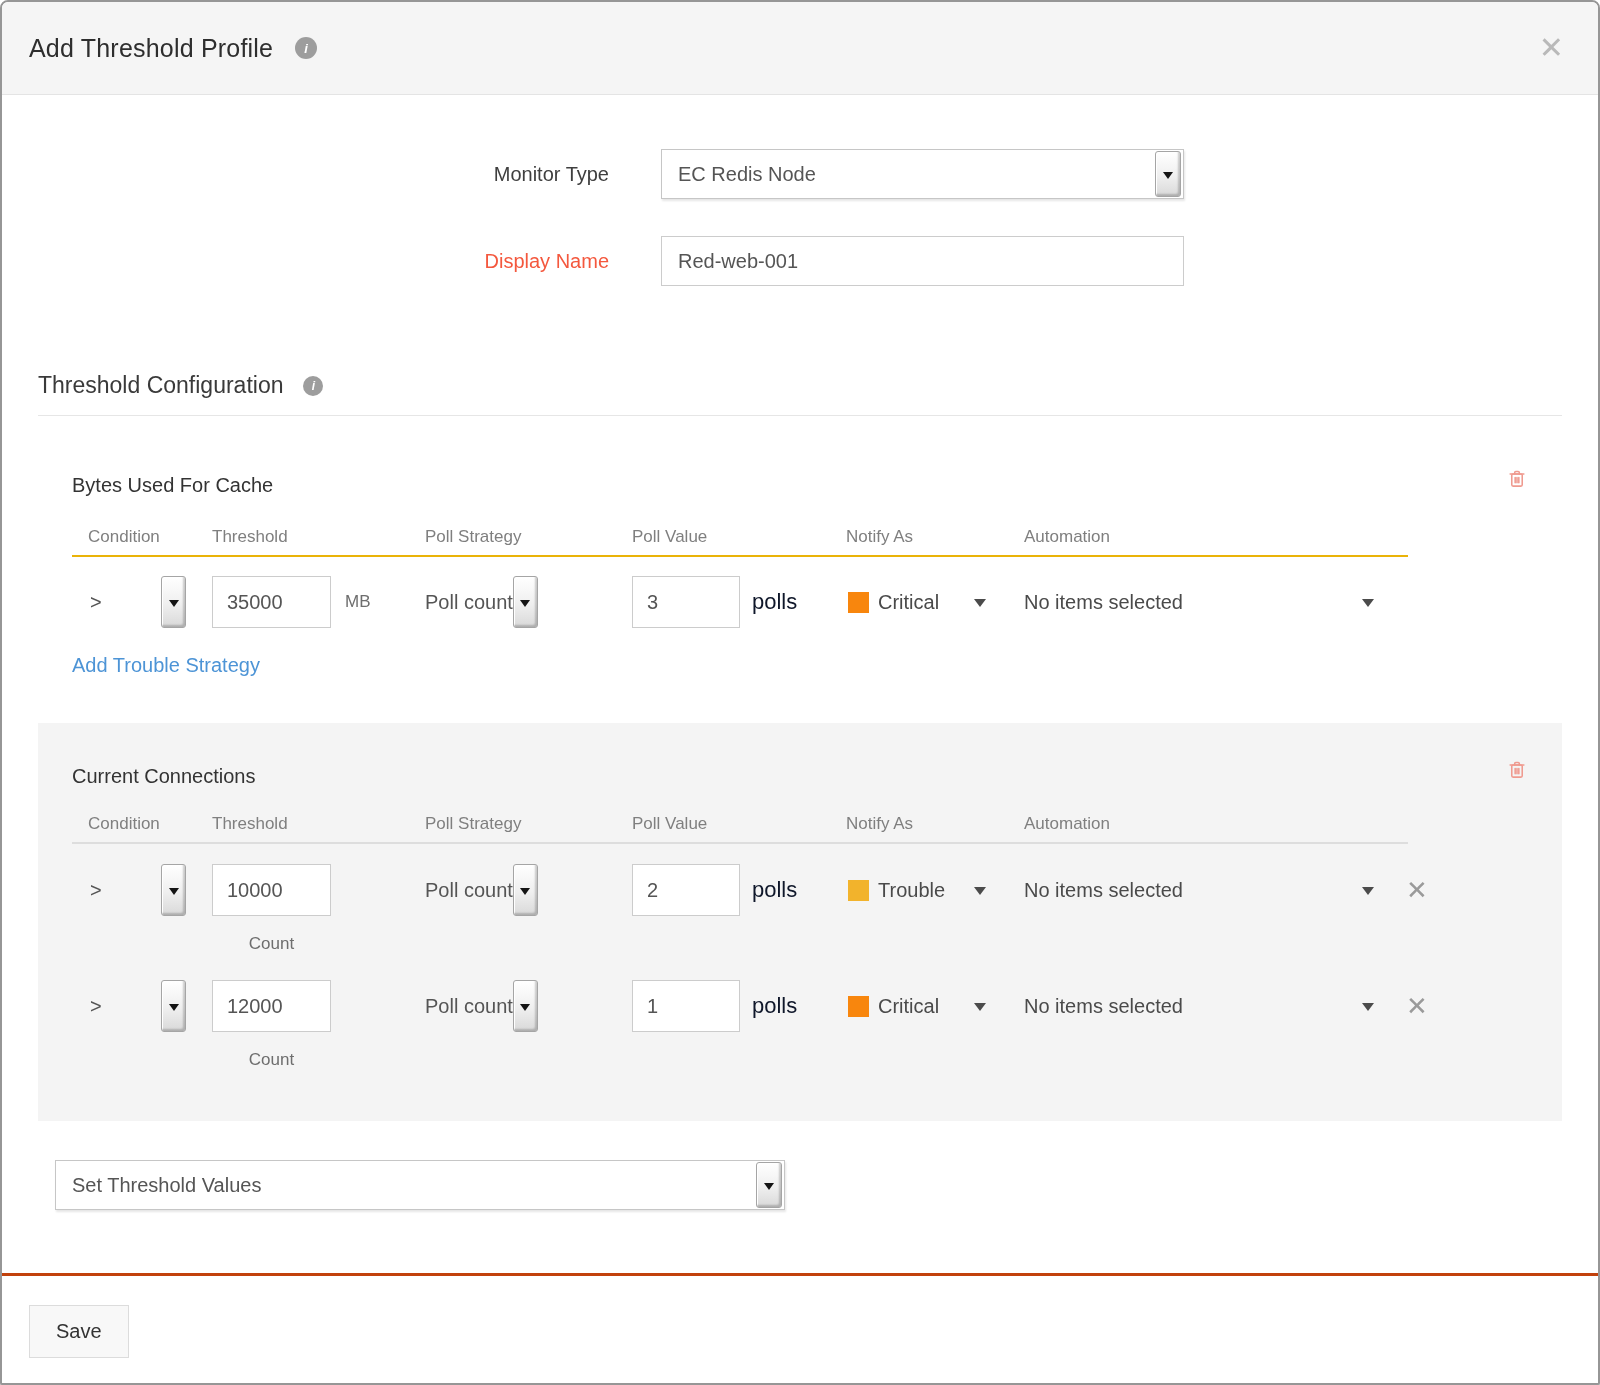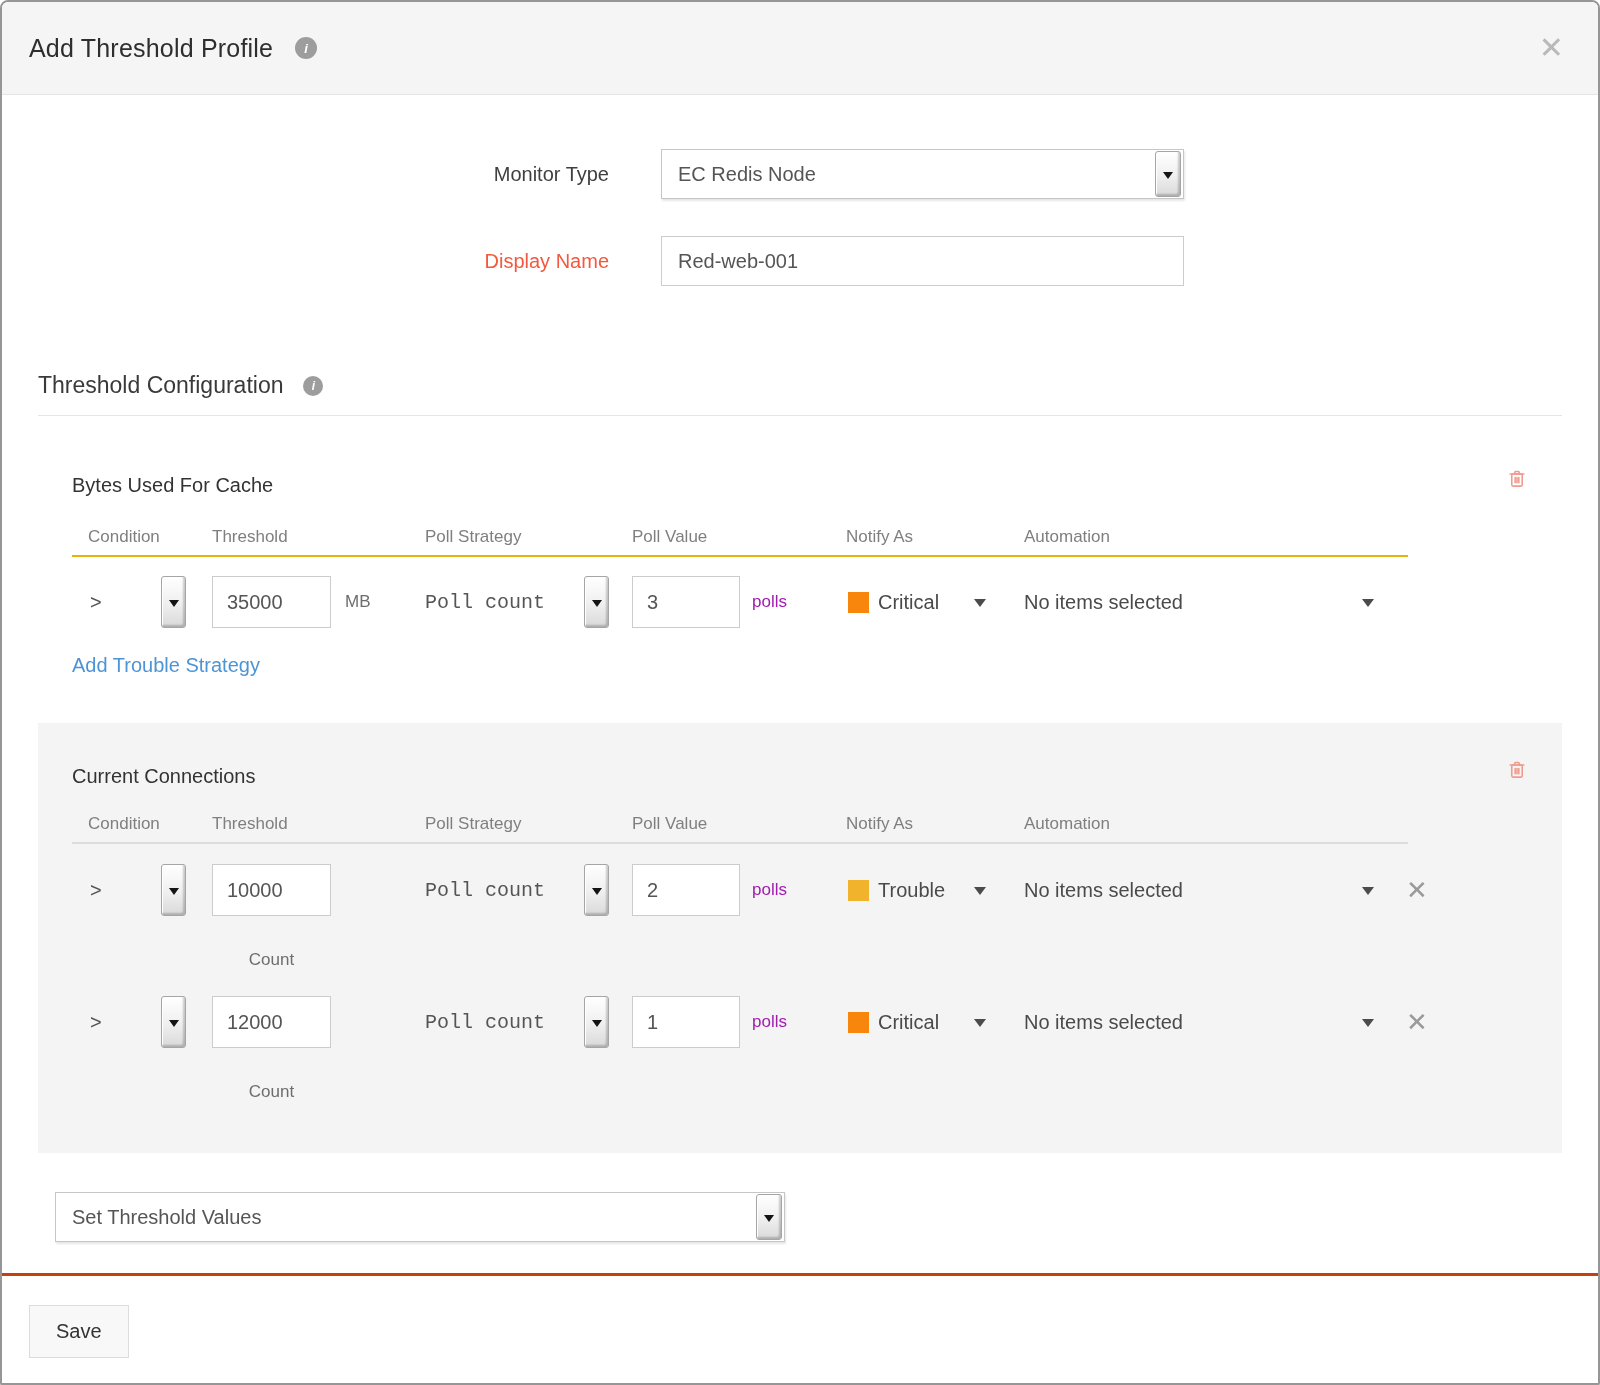--- a/index.html
+++ b/index.html
@@ -102,28 +102,28 @@
     align-items:start;
   }
   .ctl-line{ display:flex; align-items:center; height:52px; }
 
   .cond{ display:flex; align-items:center; justify-content:space-between;
          width:114px; padding-left:18px; height:52px; }
   .cond .cond-val{ font-size:20px; color:#555; }
 
   .th-input{ width:119px; }
   .unit-inline{ font-size:17px; color:#6e6e6e; margin-left:14px; }
-  .unit-below{ width:119px; text-align:center; font-size:17px; color:#6e6e6e; margin-top:34px; }
-
-  .strategy{ display:flex; align-items:center; justify-content:space-between;
-             width:184px; height:52px;font-family:Liberation Mono, monospace; }
+  .unit-below{ width:119px; text-align:center; font-size:17px; color:#6e6e6e; margin-top:18px; }
+
+  .strategy{ display:flex; align-items:center; justify-content:flex-start;
+             width:184px; height:52px; }
   .strategy .strat-val{ font-size:20px; color:#555; }
 
   .pv-input{ width:108px; }
-  .poll-unit{ font-size:17px; color:#a21caf; margin-left:12px; }
+  .poll-unit{ font-size:22px; color:#0f172a; margin-left:12px; }
 
   .notify{ display:flex; align-items:center; width:178px; height:52px; padding:0 38px 0 2px; cursor:pointer; }
   .notify-square{ width:21px; height:21px; flex:none; }
   .notify-text{ font-size:20px; color:#4a4a4a; margin-left:9px; }
   .tri{ width:0; height:0; border:6px solid transparent; border-top:8px solid #4b4b4b;
         margin-top:8px; cursor:pointer; }
   .notify .tri{ margin-left:auto; }
 
   .automation{ display:flex; align-items:center; width:360px; height:52px;
                padding-right:10px; cursor:pointer; }

